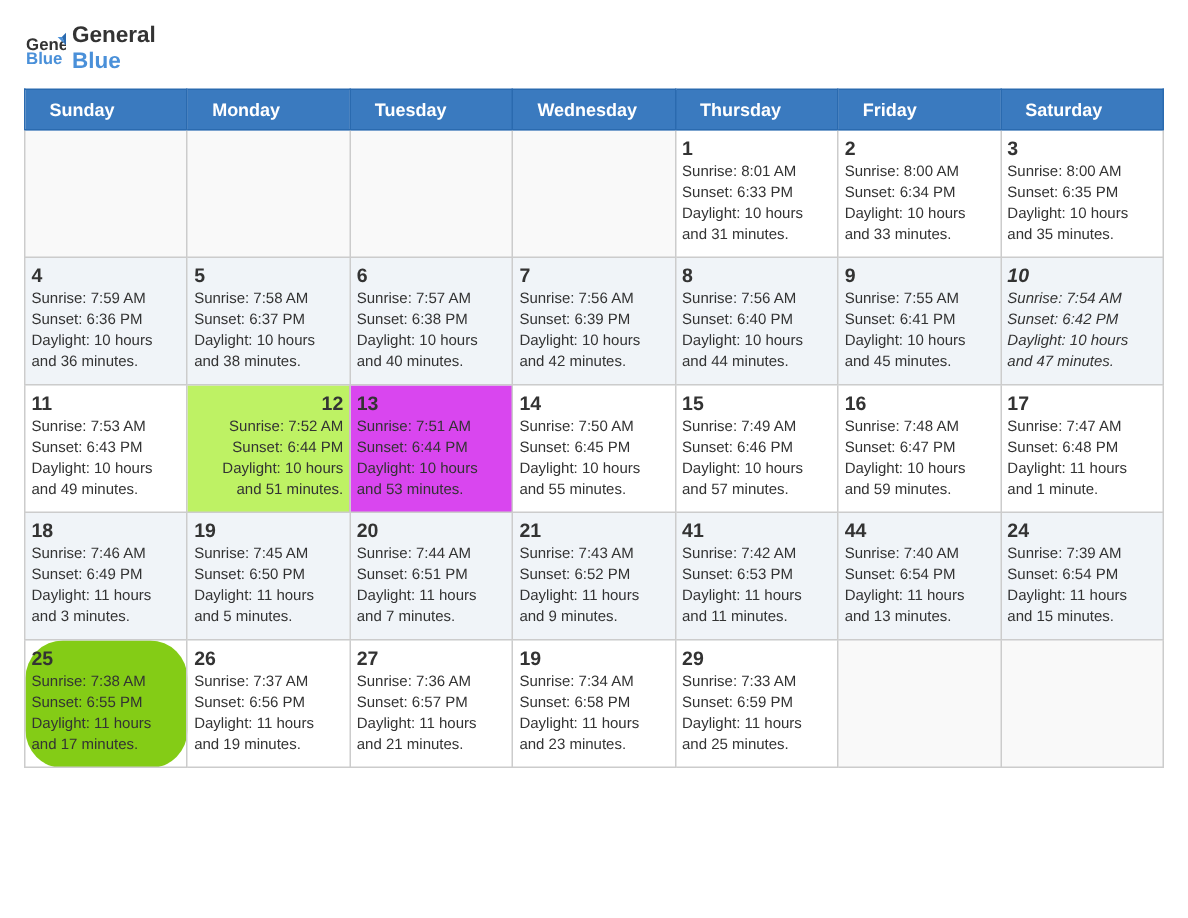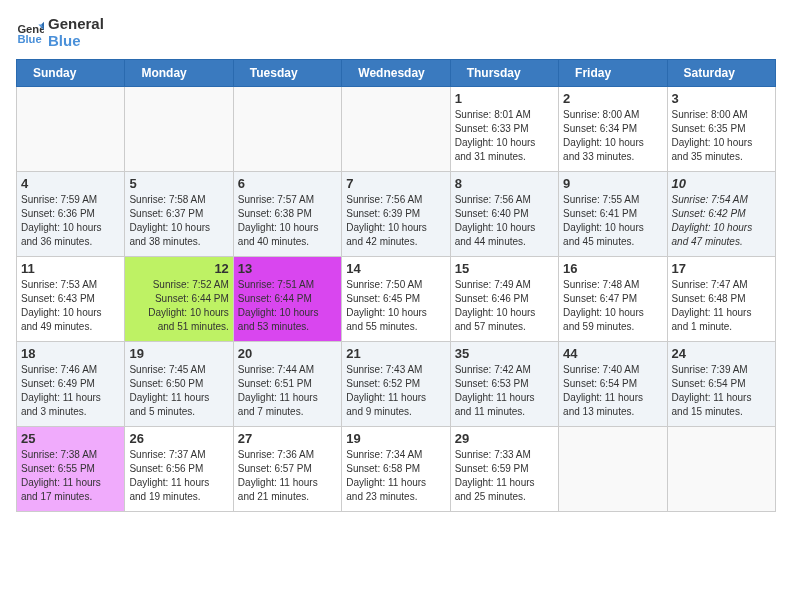--- a/index.html
+++ b/index.html
@@ -203,34 +203,34 @@
         </td>
         <td style="background-color: rgb(240, 244, 248);">
           <div class="day-num">20</div>
           <div class="day-info">Sunrise: 7:44 AM<br>Sunset: 6:51 PM<br>Daylight: 11 hours<br>and 7 minutes.</div>
         </td>
         <td style="background-color: rgb(240, 244, 248);">
           <div class="day-num">21</div>
           <div class="day-info">Sunrise: 7:43 AM<br>Sunset: 6:52 PM<br>Daylight: 11 hours<br>and 9 minutes.</div>
         </td>
         <td style="background-color: rgb(240, 244, 248);">
-          <div class="day-num">35</div>
+          <div class="day-num">41</div>
           <div class="day-info">Sunrise: 7:42 AM<br>Sunset: 6:53 PM<br>Daylight: 11 hours<br>and 11 minutes.</div>
         </td>
         <td style="background-color: rgb(240, 244, 248);">
           <div class="day-num">44</div>
           <div class="day-info">Sunrise: 7:40 AM<br>Sunset: 6:54 PM<br>Daylight: 11 hours<br>and 13 minutes.</div>
         </td>
         <td style="background-color: rgb(240, 244, 248);">
           <div class="day-num">24</div>
           <div class="day-info">Sunrise: 7:39 AM<br>Sunset: 6:54 PM<br>Daylight: 11 hours<br>and 15 minutes.</div>
         </td>
       </tr>
       <tr>
-        <td style="background-color: #f0abfc;">
+        <td style="background-color: #84cc16; border-radius: 25px;">
           <div class="day-num">25</div>
           <div class="day-info">Sunrise: 7:38 AM<br>Sunset: 6:55 PM<br>Daylight: 11 hours<br>and 17 minutes.</div>
         </td>
         <td style="background-color: rgb(255, 255, 255);">
           <div class="day-num">26</div>
           <div class="day-info">Sunrise: 7:37 AM<br>Sunset: 6:56 PM<br>Daylight: 11 hours<br>and 19 minutes.</div>
         </td>
         <td style="background-color: rgb(255, 255, 255);">
           <div class="day-num">27</div>
           <div class="day-info">Sunrise: 7:36 AM<br>Sunset: 6:57 PM<br>Daylight: 11 hours<br>and 21 minutes.</div>

